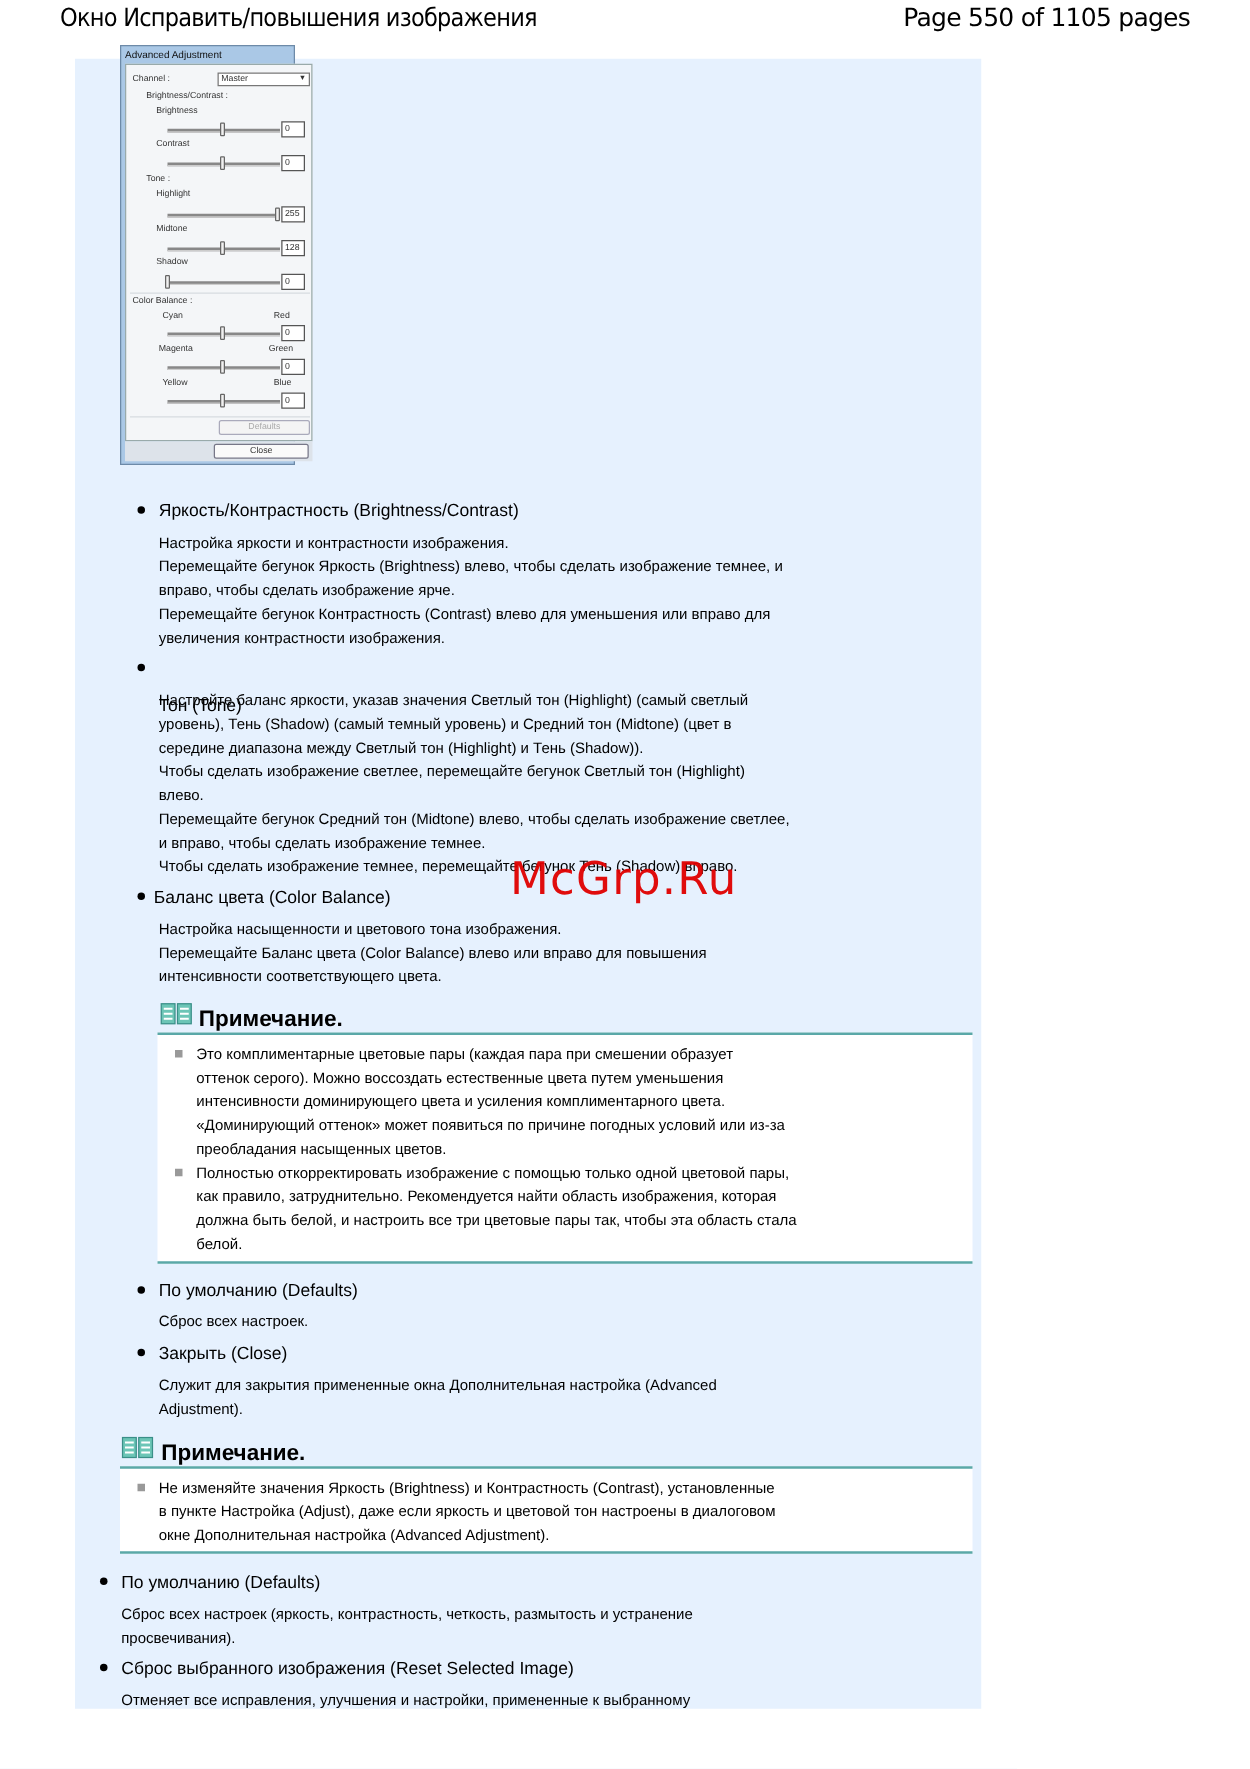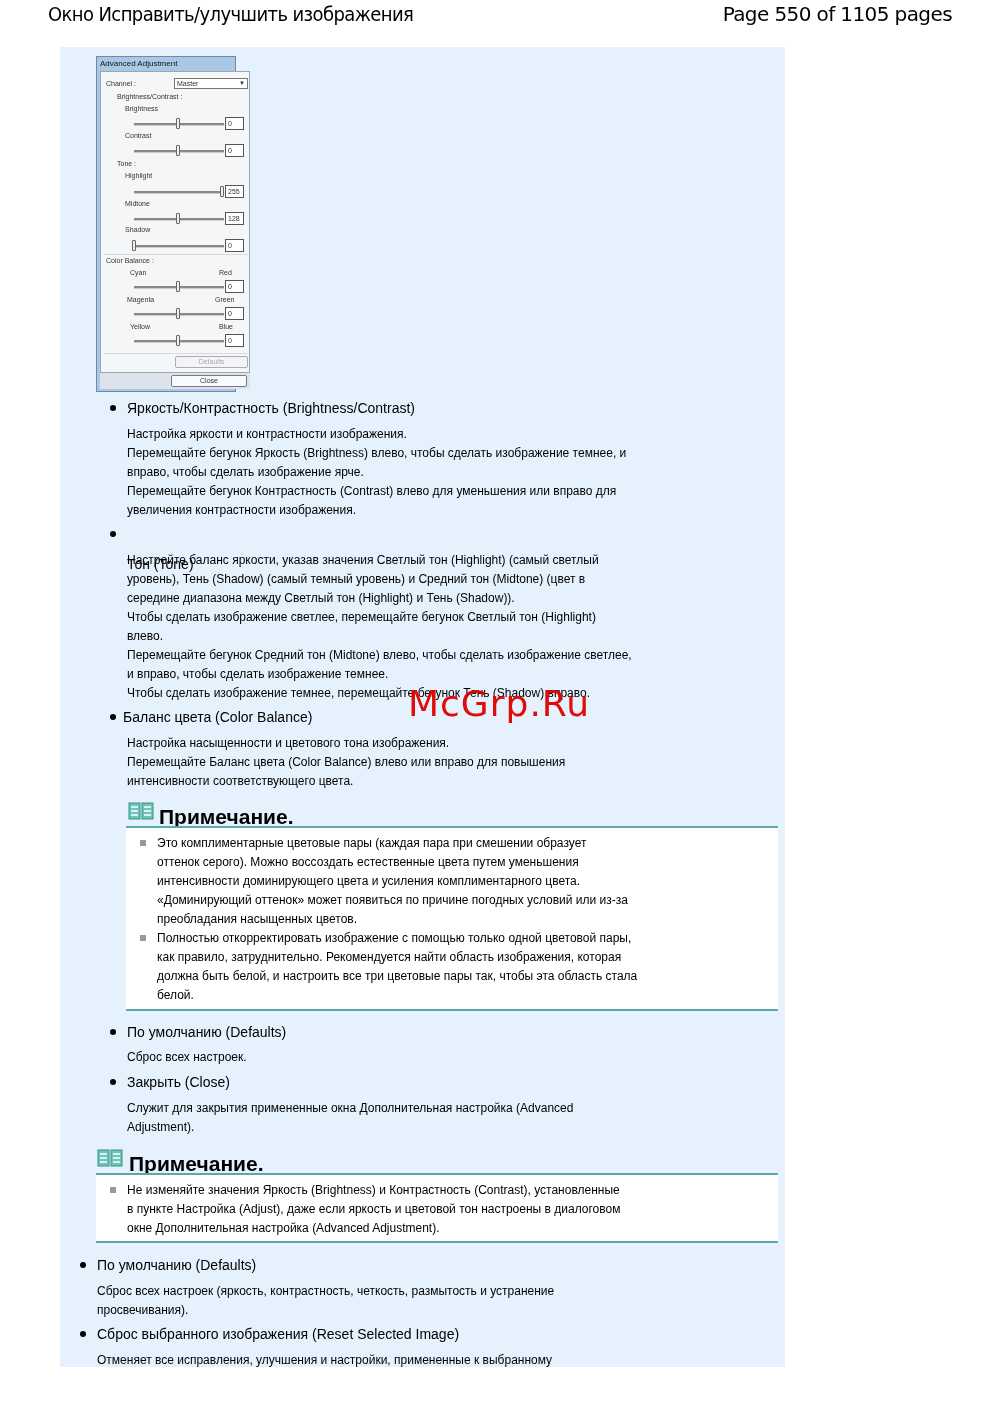--- a/index.html
+++ b/index.html
@@ -5,46 +5,46 @@
   html, body { margin: 0; padding: 0; }
   body {
     width: 1000px; height: 1415px; background: #ffffff; position: relative; overflow: hidden;
     font-family: "Liberation Sans", sans-serif; color: #000;
   }
   .hdr-left { position: absolute; left: 48px; top: 2px; font-size: 20px; font-family: "DejaVu Sans", sans-serif; font-stretch: condensed; letter-spacing: -0.6px; }
   .hdr-right { position: absolute; right: 48px; top: 2px; font-size: 20px; font-family: "DejaVu Sans", sans-serif; letter-spacing: -0.6px; }
   .panel { position: absolute; left: 60px; top: 47px; width: 725px; height: 1320px; background: #e6f1fe; }
 
   
-  .dlg { position: absolute; left: 96px; top: 56px; width: 140px; height: 336px; border: 1px solid #6d8aa8; background: #aac8e6; box-sizing: border-box; font-size: 7px; color: #333; text-decoration: underline; }
+  .dlg { position: absolute; left: 96px; top: 36px; width: 140px; height: 336px; border: 1px solid #6d8aa8; background: #aac8e6; box-sizing: border-box; font-size: 7px; color: #333; text-decoration: underline; }
   .dlg-title { position: absolute; left: 3px; top: 2px; font-size: 8px; color: #111; }
   .dlg-body { position: absolute; left: 3px; top: 14px; width: 150px; height: 302px; background: #f4f6f8; border: 1px solid #9aa; box-sizing: border-box; }
   .dlg-foot { position: absolute; left: 3px; top: 316px; width: 150px; height: 16px; background: #dde3ea; }
   .lbl { position: absolute; white-space: nowrap; }
   .sel { position: absolute; left: 73px; top: 6px; width: 74px; height: 11px; border: 1px solid #777; background: #fff; box-sizing: border-box; font-size: 7px; padding-left: 2px; line-height: 9px; }
   .sel .arr { position: absolute; right: 2px; top: 0; font-size: 6px; }
   .track { position: absolute; height: 2px; background: #888; border-bottom: 1px solid #ccc; }
   .thumb { position: absolute; width: 4px; height: 11px; background: #f0f0f0; border: 1px solid #666; border-radius: 1px; box-sizing: border-box; }
   .val { position: absolute; width: 19px; height: 13px; border: 1px solid #555; background: #fff; box-sizing: border-box; font-size: 7px; line-height: 11px; padding-left: 2px; }
   .sep { position: absolute; left: 3px; width: 144px; height: 1px; background: #d6dbe0; }
   .btn { position: absolute; height: 12px; border: 1px solid #aab; background: #f4f4f4; border-radius: 2px; box-sizing: border-box; text-align: center; font-size: 7px; line-height: 10px; }
   .btn.disabled { color: #aaa; }
   .bullet { position: absolute; width: 6px; height: 6px; border-radius: 50%; background: #000; }
   .h { position: absolute; font-weight: normal; font-size: 14px; white-space: nowrap; }
   .p { position: absolute; font-size: 12px; line-height: 19px; white-space: pre-line; width: 640px; }
-  .note-head { position: absolute; font-weight: bold; font-size: 21px; white-space: nowrap; }
+  .note-head { position: absolute; font-weight: bold; font-size: 18px; white-space: nowrap; }
   .note-icon { position: absolute; width: 26px; height: 19px; }
   .note-box { position: absolute; background: #ffffff; border-top: 2px solid #5aa8a8; border-bottom: 2px solid #5aa8a8; box-sizing: border-box; }
   .sq { position: absolute; width: 6px; height: 6px; background: #999; }
   .watermark { position: absolute; left: 408px; top: 683px; font-size: 36px; color: #e00000; font-family: "DejaVu Sans", sans-serif; letter-spacing: 1px; opacity: 0.95; }
 </style>
 </head>
 <body>
 
-<div class="hdr-left">Окно Исправить/улучшить изображения</div>
+<div class="hdr-left">Окно Исправить/повышения изображения</div>
 <div class="hdr-right">Page 550 of 1105 pages</div>
 
 <div class="panel"></div>
 
 <div class="dlg">
   <div class="dlg-title">Advanced Adjustment</div>
   <div class="dlg-body">
     <div class="lbl" style="left:5px;top:8px">Channel :</div>
     <div class="sel">
       <span>Master</span>

